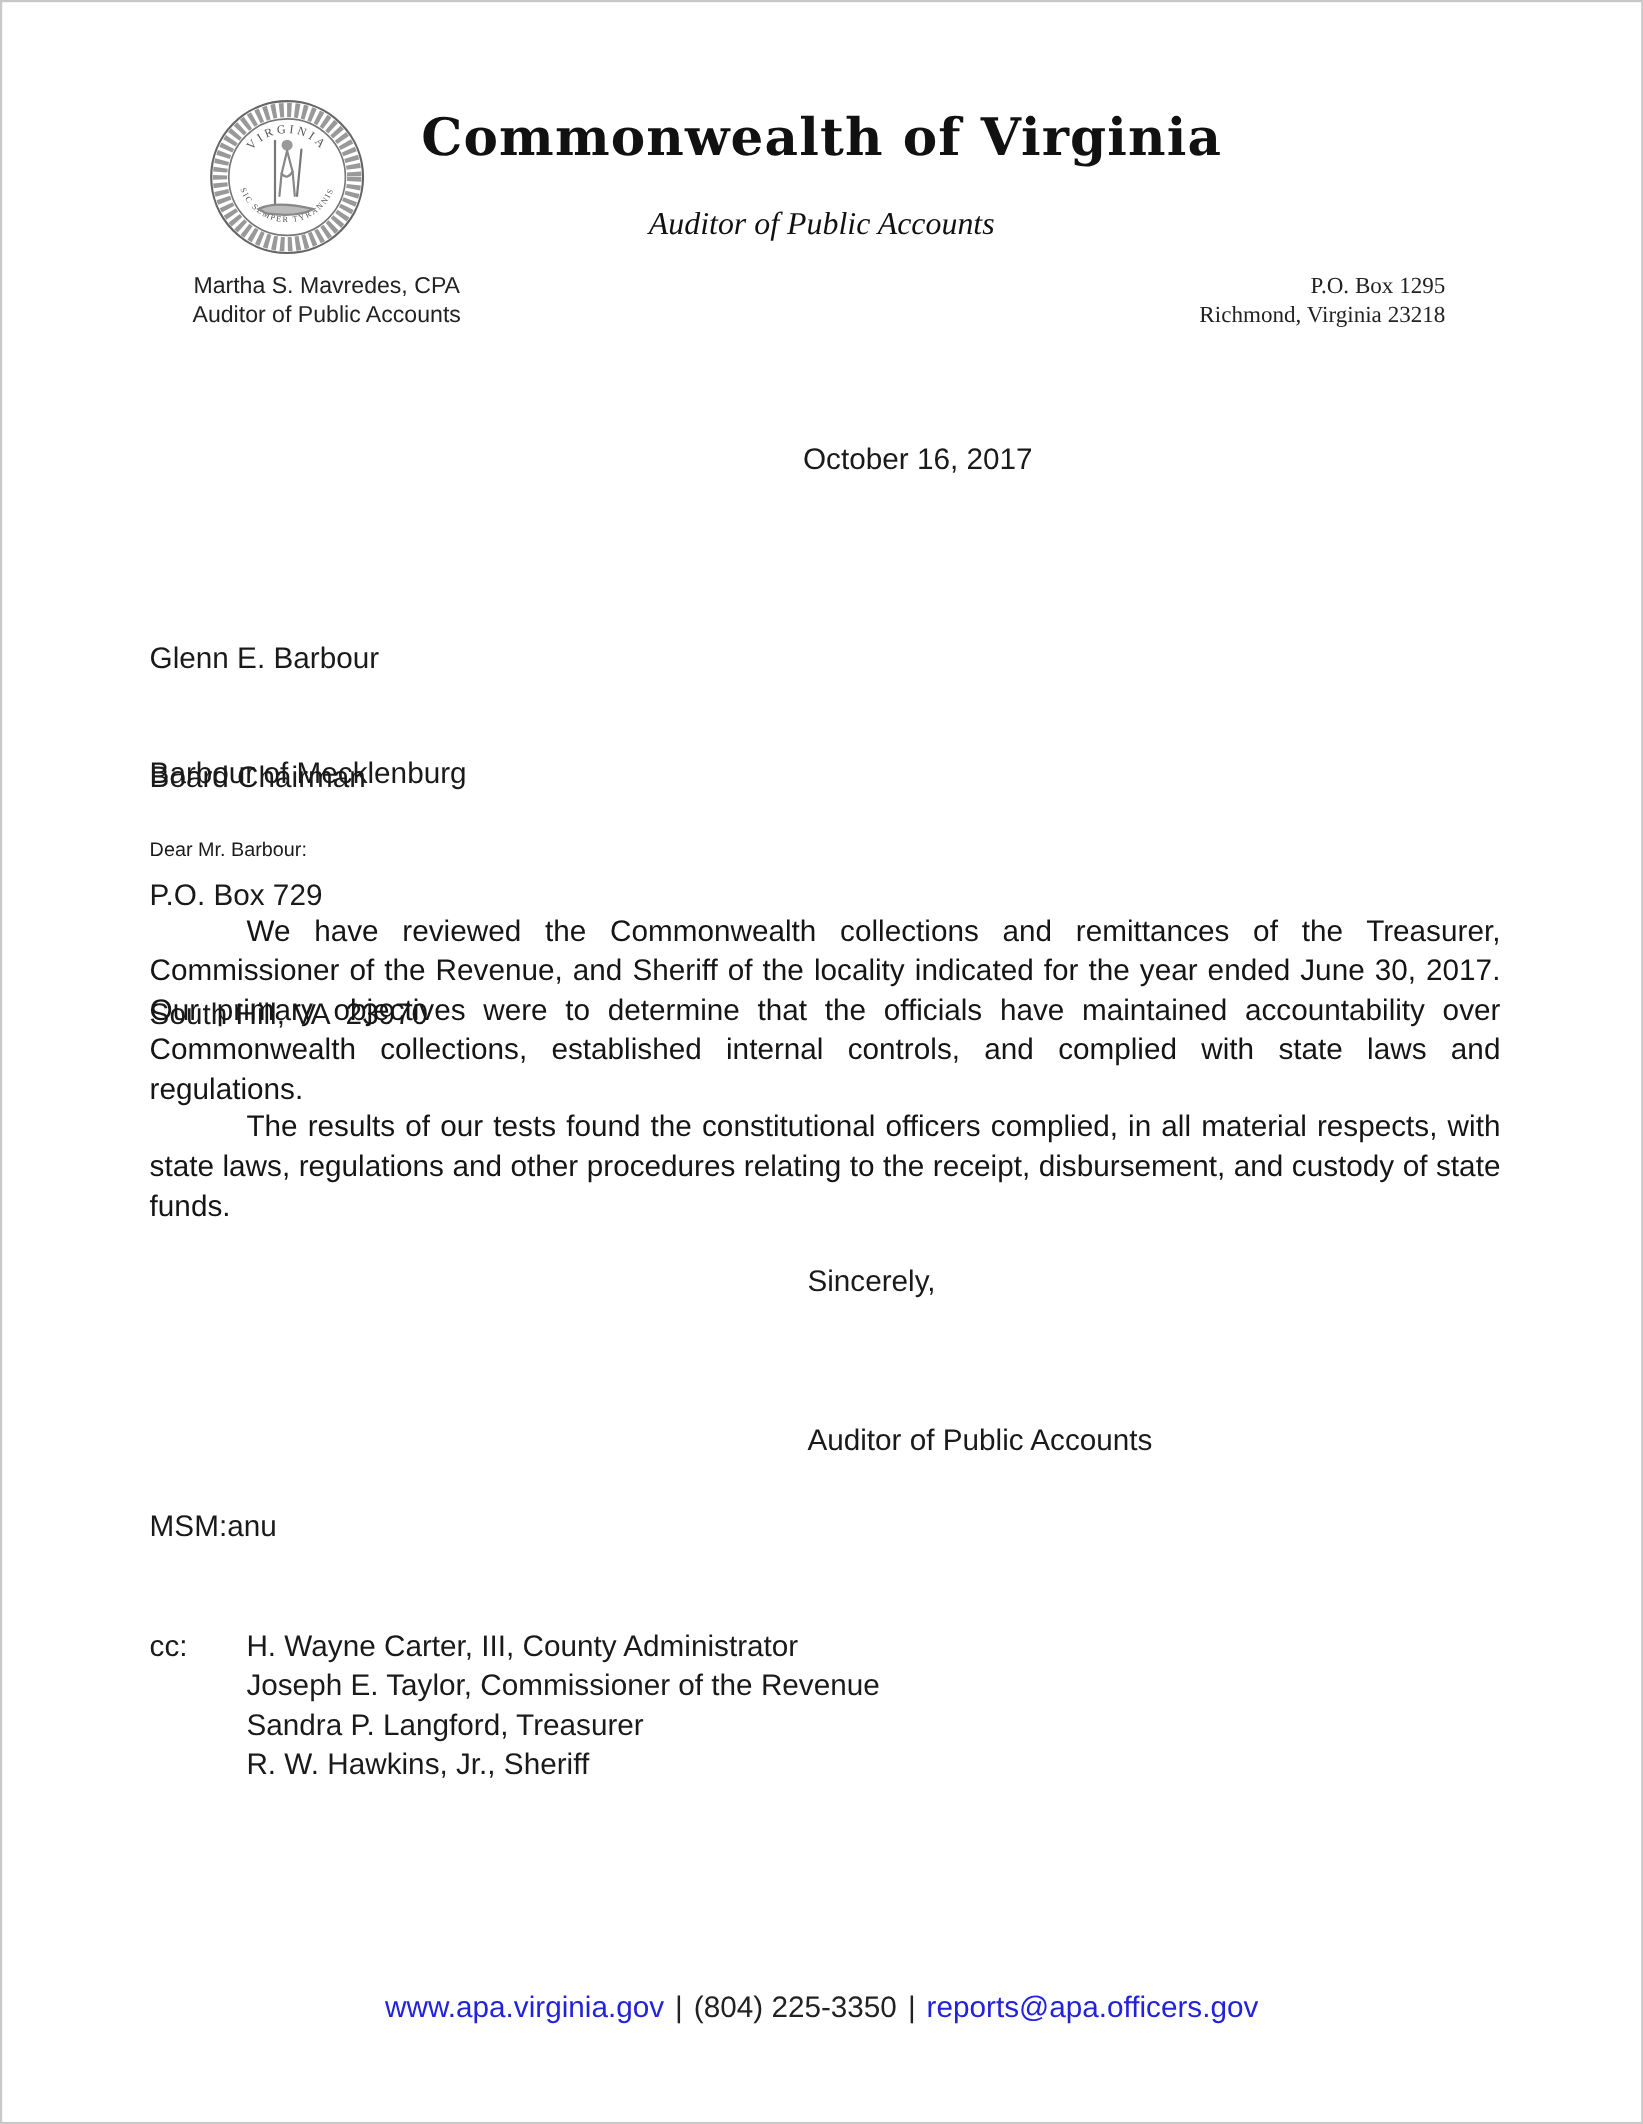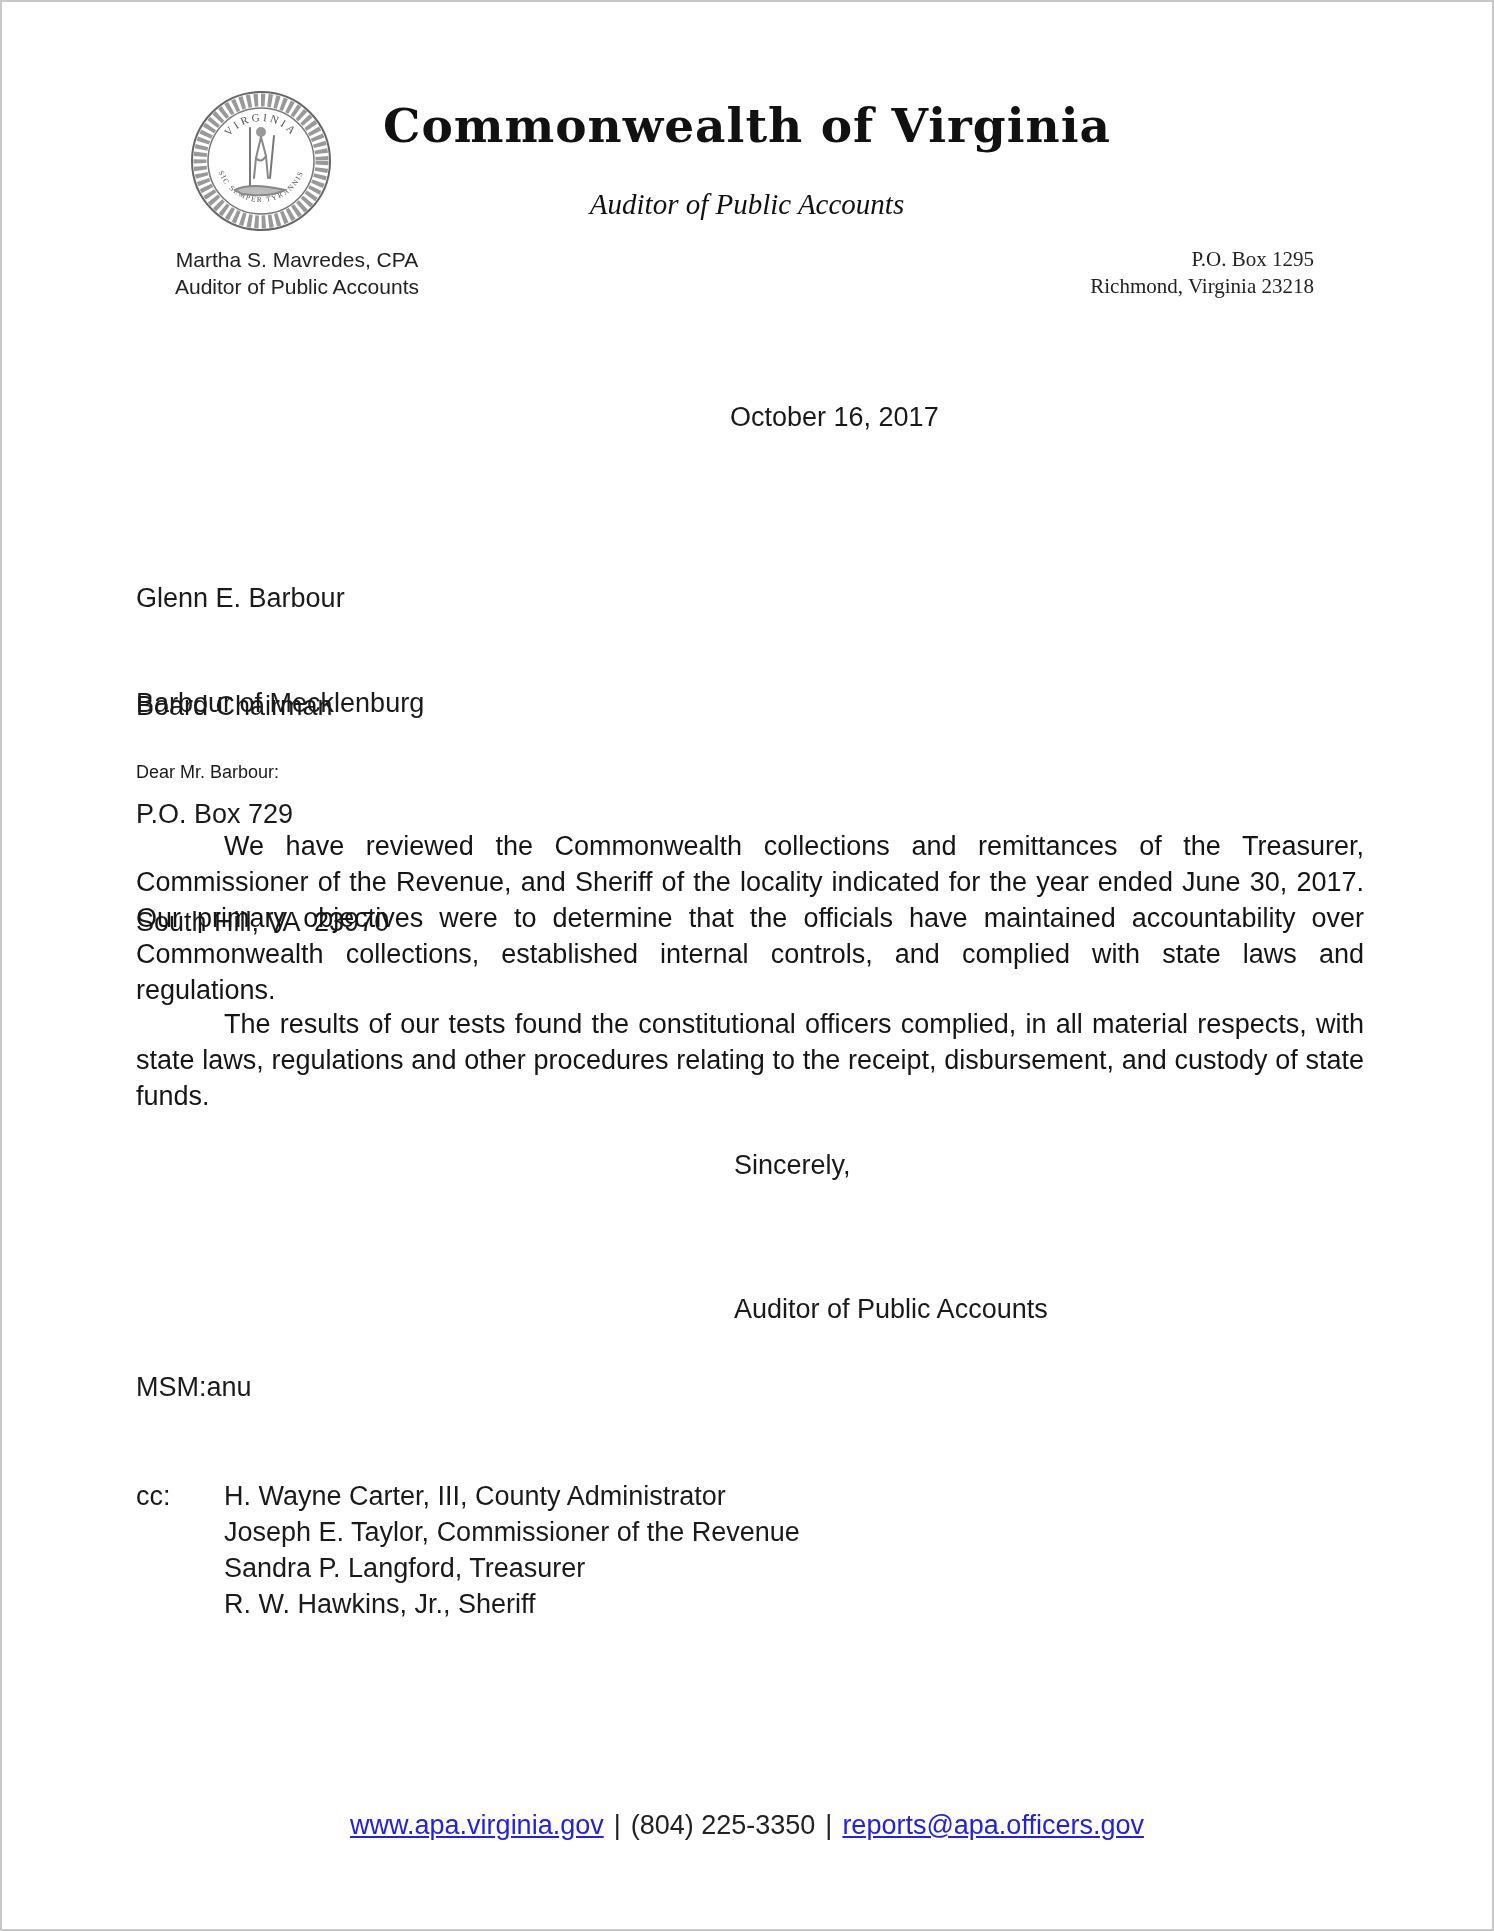--- a/index.html
+++ b/index.html
@@ -52,21 +52,21 @@
   .initials{position:absolute;left:134px;top:1370px;font-size:27px;}
   .cc-block{position:absolute;left:134px;top:1476px;font-size:27px;line-height:36px;display:flex;}
   .cc-label{width:88px;flex:0 0 88px;}
   .cc-list div{white-space:nowrap;}
   
   .footer{
     position:absolute;left:0;top:1808px;width:100%;
     text-align:center;font-size:27px;color:#222;
   }
   .footer .sep{margin:0 10px;color:#222;}
-  .footer a{text-decoration:underline;cursor:pointer;}
+  .footer a{cursor:pointer;}
   
   .seal text{font-family:"Liberation Serif", serif;fill:#555;}
 </style>
 </head>
 <body>
 
 <div class="page">
 
   <svg class="seal" viewBox="0 0 142 142" aria-hidden="true">
     <defs>

